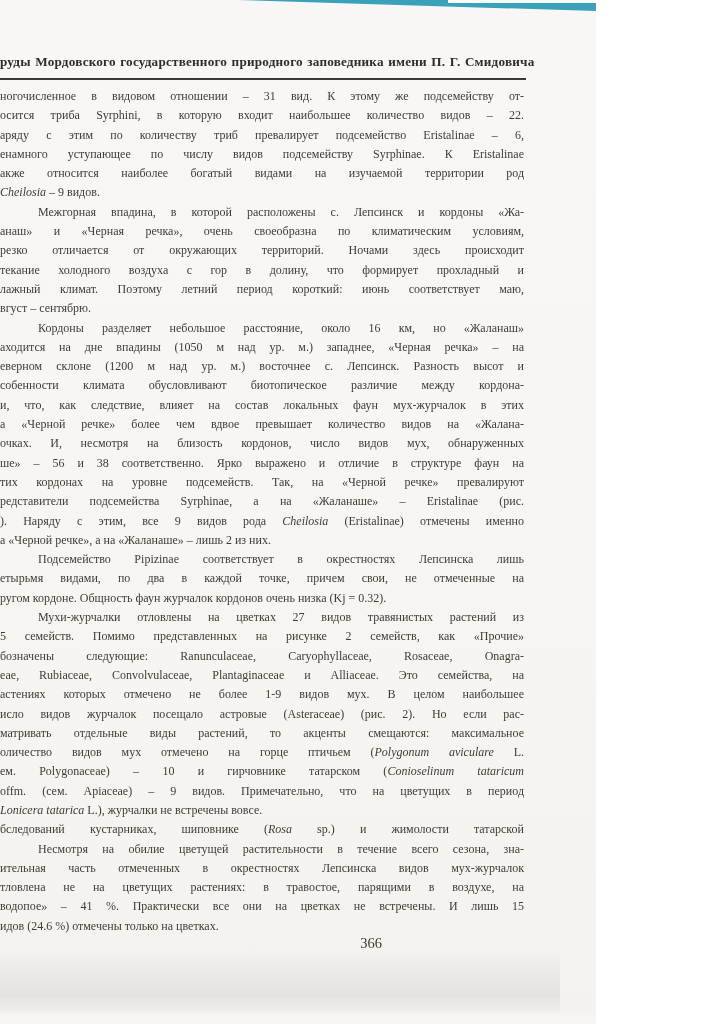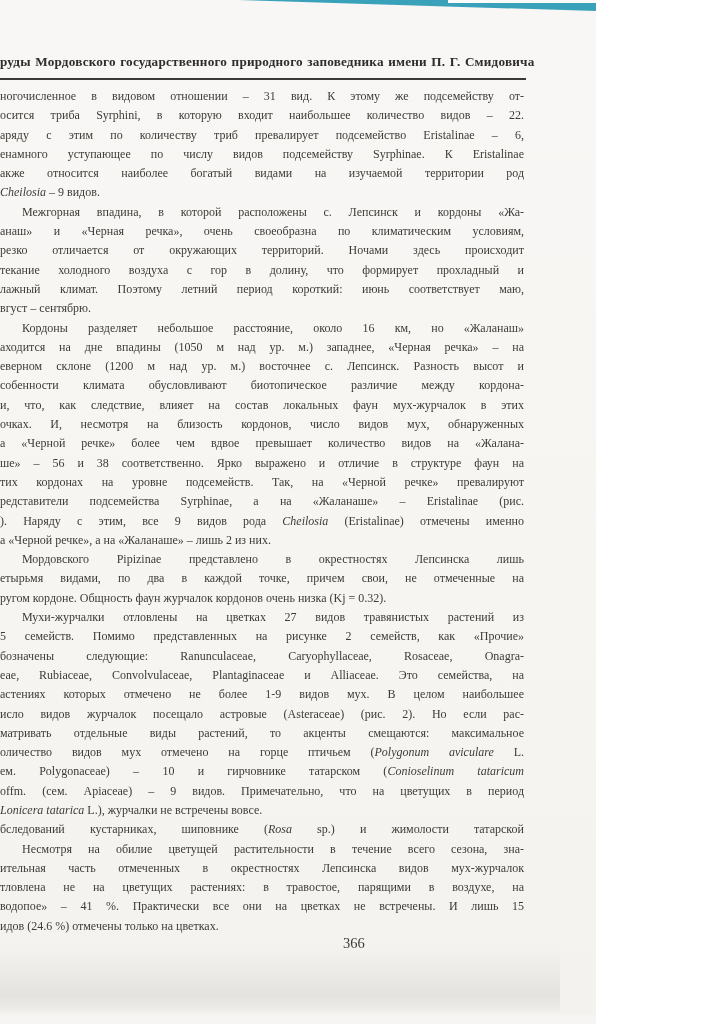--- a/index.html
+++ b/index.html
@@ -31,25 +31,25 @@
 
   
   .header{position:absolute;left:0;top:54px;width:526px;
     font-size:13.2px;font-weight:700;color:#2f2d2a;letter-spacing:0.2px;word-spacing:1px;white-space:nowrap;}
   .rule{position:absolute;left:-6px;top:78px;width:532px;height:2px;background:#3b3835;}
 
   
   .textcol{position:absolute;left:0;top:87px;width:524px;color:#3e3b37;
     font-size:12px;line-height:19.3px;}
   .line{text-align:justify;text-align-last:justify;white-space:normal;}
-  .line.first{text-indent:22px;}
+  .line.first{text-indent:22px;padding-left:16px;}
   .line.short{text-align-last:left;}
   .line i{font-style:italic;}
 
-  .pnum{position:absolute;left:343px;top:935px;width:56px;text-align:left;
+  .pnum{position:absolute;left:343px;top:935px;width:56px;text-align:center;
     font-size:14.5px;color:#3e3b37;}
 </style>
 </head>
 <body>
 
 <div class="canvas">
   <div class="paper"></div>
   <div class="page-stack-edge"></div>
   <div class="teal-band" style="background: rgb(57, 162, 186);"></div>
   <div class="spine-band" style="background: rgb(74, 71, 76);"></div>
@@ -77,30 +77,30 @@
       <div class="line">текание холодного воздуха с гор в долину, что формирует прохладный и</div>
       <div class="line">лажный климат. Поэтому летний период короткий: июнь соответствует маю,</div>
       <div class="line short">вгуст – сентябрю.</div>
     </div>
     <div>
       <div class="line first">Кордоны разделяет небольшое расстояние, около 16 км, но «Жаланаш»</div>
       <div class="line">аходится на дне впадины (1050 м над ур. м.) западнее, «Черная речка» – на</div>
       <div class="line">еверном склоне (1200 м над ур. м.) восточнее с. Лепсинск. Разность высот и</div>
       <div class="line">собенности климата обусловливают биотопическое различие между кордона-</div>
       <div class="line">и, что, как следствие, влияет на состав локальных фаун мух-журчалок в этих</div>
+      <div class="line">а «Черной речке» более чем вдвое превышает количество видов на «Жалана-</div>
       <div class="line">очках. И, несмотря на близость кордонов, число видов мух, обнаруженных</div>
-      <div class="line">а «Черной речке» более чем вдвое превышает количество видов на «Жалана-</div>
       <div class="line">ше» – 56 и 38 соответственно. Ярко выражено и отличие в структуре фаун на</div>
       <div class="line">тих кордонах на уровне подсемейств. Так, на «Черной речке» превалируют</div>
       <div class="line">редставители подсемейства Syrphinae, а на «Жаланаше» – Eristalinae (рис.</div>
       <div class="line">). Наряду с этим, все 9 видов рода <i>Cheilosia</i> (Eristalinae) отмечены именно</div>
       <div class="line short">а «Черной речке», а на «Жаланаше» – лишь 2 из них.</div>
     </div>
     <div>
-      <div class="line first">Мордовского Pipizinae представлено в окрестностях Лепсинска лишь</div>
+      <div class="line first">Подсемейство Pipizinae соответствует в окрестностях Лепсинска лишь</div>
       <div class="line">етырьмя видами, по два в каждой точке, причем свои, не отмеченные на</div>
       <div class="line short">ругом кордоне. Общность фаун журчалок кордонов очень низка (Kj = 0.32).</div>
     </div>
     <div>
       <div class="line first">Мухи-журчалки отловлены на цветках 27 видов травянистых растений из</div>
       <div class="line">5 семейств. Помимо представленных на рисунке 2 семейств, как «Прочие»</div>
       <div class="line">бозначены следующие: Ranunculaceae, Caryophyllaceae, Rosaceae, Onagra-</div>
       <div class="line">еае, Rubiaceae, Convolvulaceae, Plantaginaceae и Alliaceae. Это семейства, на</div>
       <div class="line">астениях которых отмечено не более 1-9 видов мух. В целом наибольшее</div>
       <div class="line">исло видов журчалок посещало астровые (Asteraceae) (рис. 2). Но если рас-</div>

